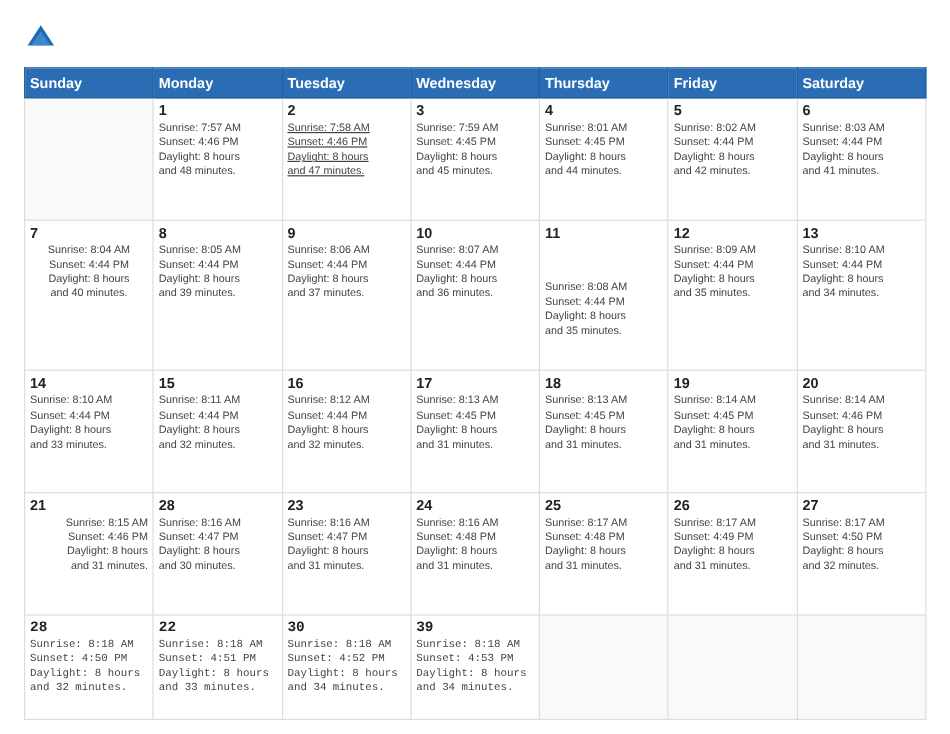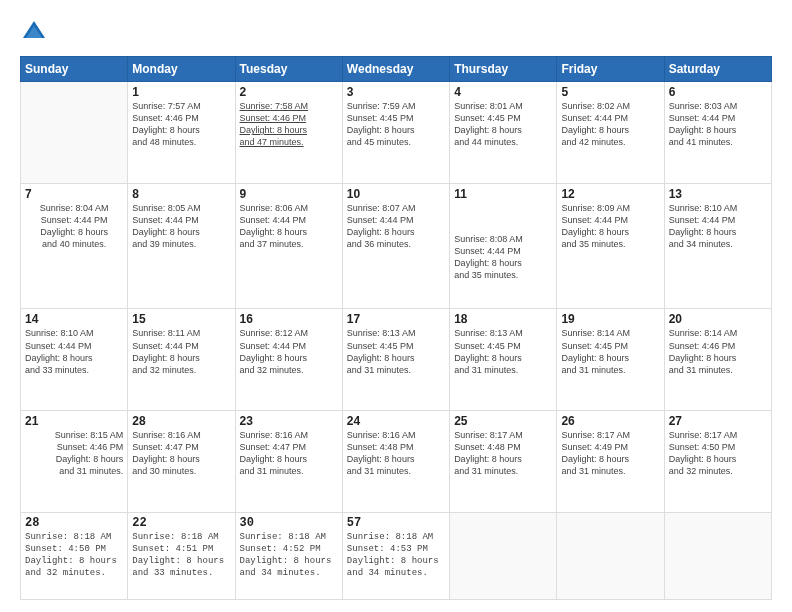--- a/index.html
+++ b/index.html
@@ -345,21 +345,21 @@
 and 33 minutes.</div>
           </td>
           <td>
             <span class="day-num">30</span>
             <div class="day-info" style="white-space: pre-line;">Sunrise: 8:18 AM
 Sunset: 4:52 PM
 Daylight: 8 hours
 and 34 minutes.</div>
           </td>
           <td>
-            <span class="day-num">57</span>
+            <span class="day-num">39</span>
             <div class="day-info" style="white-space: pre-line;">Sunrise: 8:18 AM
 Sunset: 4:53 PM
 Daylight: 8 hours
 and 34 minutes.</div>
           </td>
           <td class="empty-cell"></td>
           <td class="empty-cell"></td>
           <td class="empty-cell"></td>
         </tr>
       </tbody>

